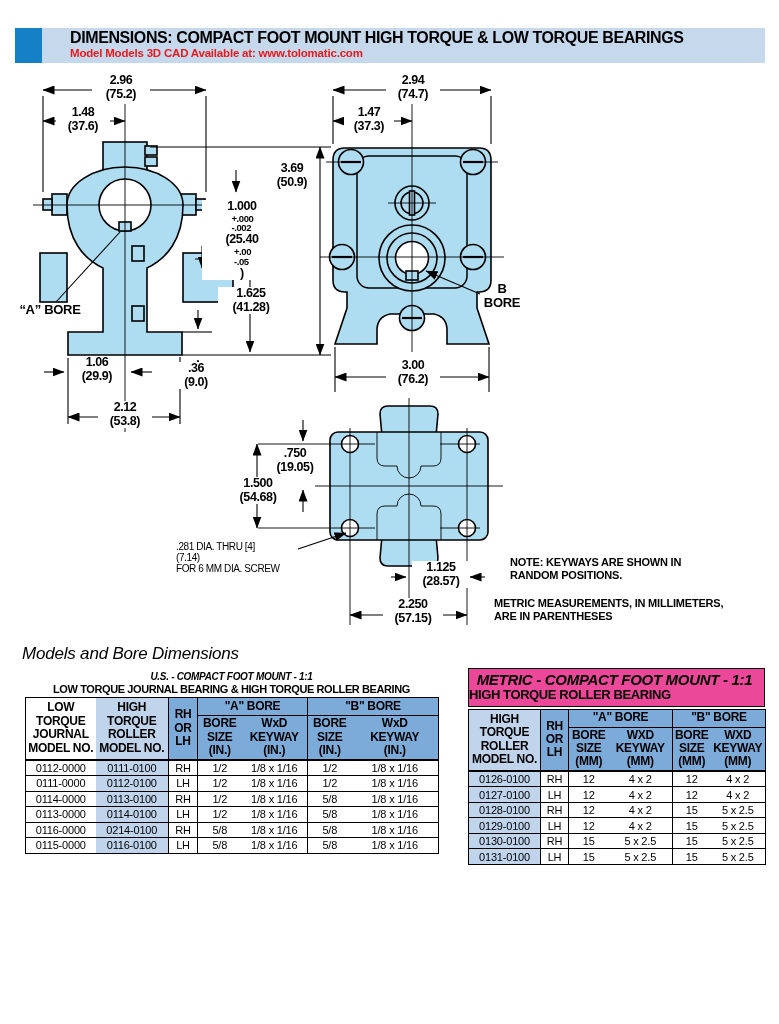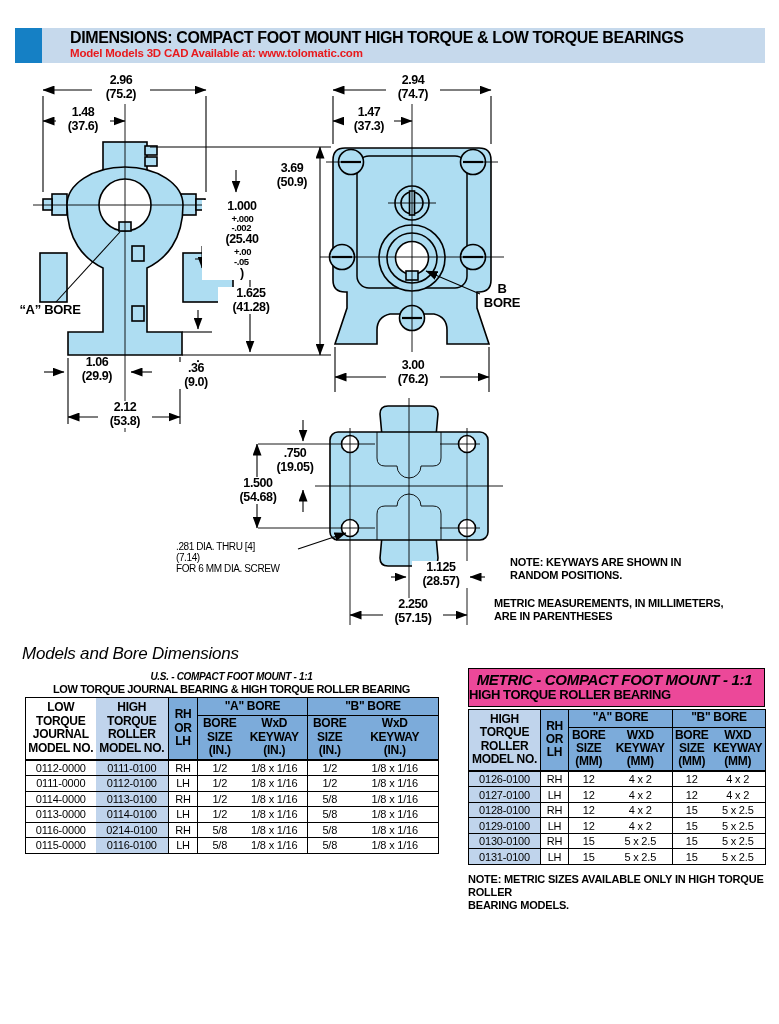--- a/index.html
+++ b/index.html
@@ -453,15 +453,13 @@
         <tr>
           <td class="c-light">0131-0100</td>
           <td>LH</td>
           <td>15</td>
           <td>5 x 2.5</td>
           <td>15</td>
           <td>5 x 2.5</td>
         </tr>
       </tbody>
   </table>
-  <div class="tblnote">NOTE: METRIC SIZES AVAILABLE ONLY IN HIGH TORQUE ROLLER
-BEARING MODELS.</div>
 </div>
 
 </body></html>

